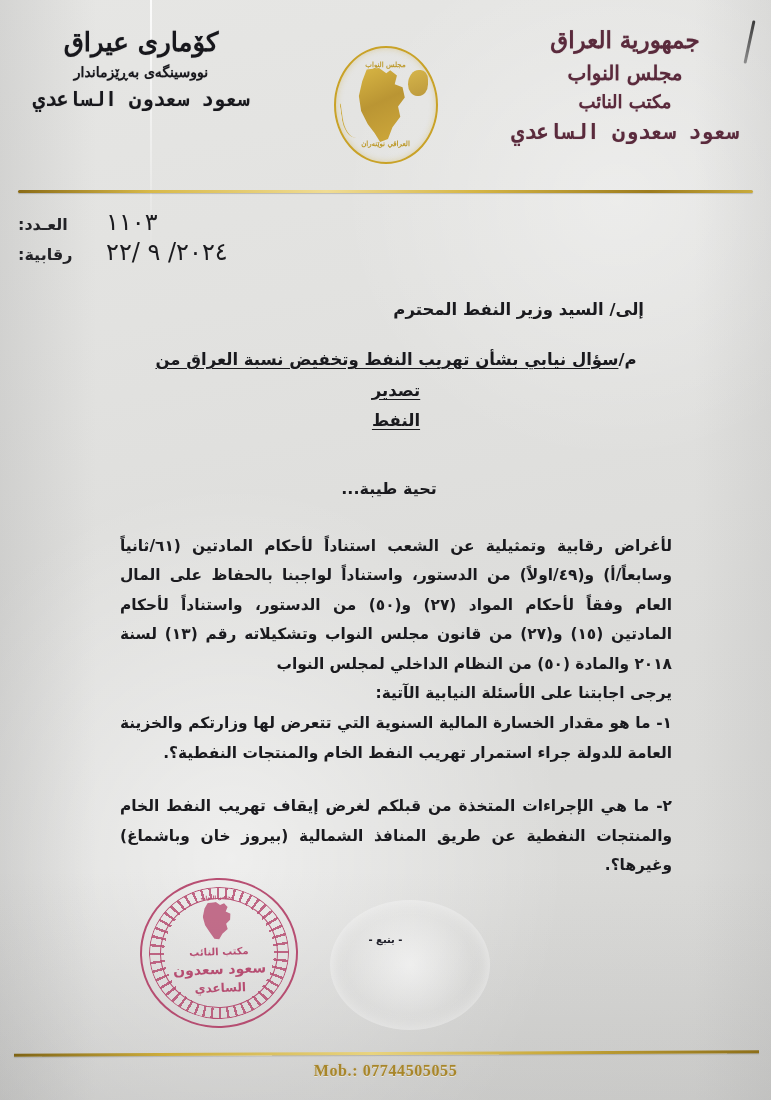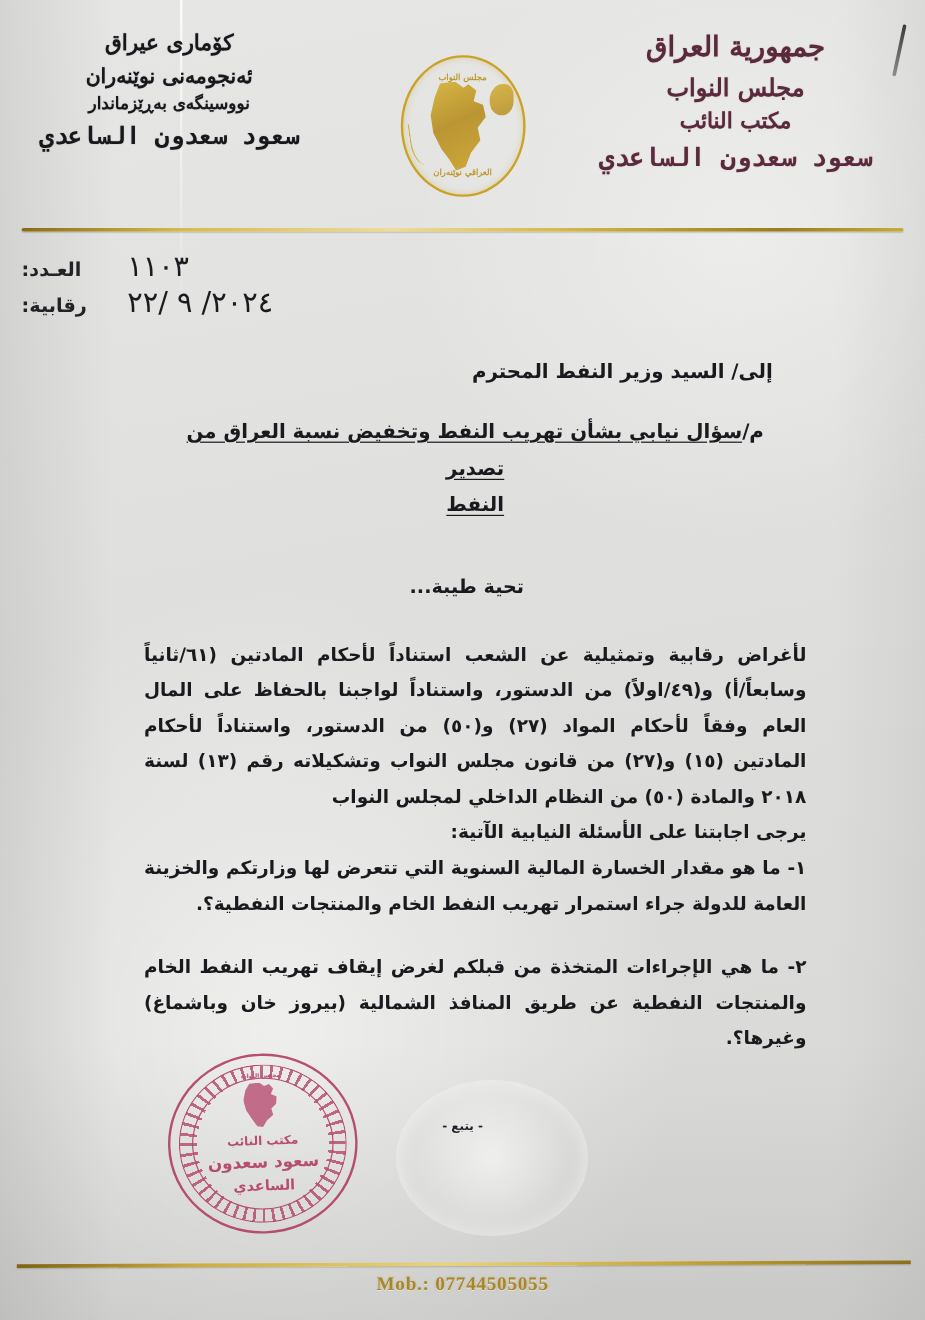--- a/index.html
+++ b/index.html
@@ -64,21 +64,21 @@
   }
 
   .hdr-block {
     position: absolute;
     top: 24px;
     text-align: center;
     direction: rtl;
     line-height: 1.42;
   }
   .hdr-right {
-    right: 28px;
+    right: 16px;
     width: 260px;
     text-align: center;
   }
   .hdr-left {
     left: 16px;
     width: 250px;
   }
   .hdr-line {
     font-family: "DejaVu Serif", "Liberation Serif", serif;
     font-weight: 700;
@@ -90,21 +90,21 @@
   }
   .hdr-left .hdr-line {
     color: #17171c;
     text-shadow: 0 0 1px rgba(20,20,24,0.3);
   }
   .hdr-l1 { font-size: 23px; letter-spacing: 0.5px; }
   .hdr-l2 { font-size: 20px; margin-top: 2px; }
   .hdr-l3 { font-size: 18px; margin-top: 2px; }
   .hdr-l4 { font-size: 21px; margin-top: 4px; font-family: Liberation Mono, monospace; }
 
-  .hdr-left .hdr-l1 { font-size: 18px; }
+  .hdr-left .hdr-l1 { font-size: 26px; }
   .hdr-left .hdr-l2 { font-size: 17px; }
   .hdr-left .hdr-l3 { font-size: 14px; }
   .hdr-left .hdr-l4 { font-size: 20px; }
 
   
   .hdr-tick {
     position: absolute;
     right: 20px;
     top: 20px;
     width: 3px;
@@ -415,21 +415,20 @@
       <div class="emblem-ring"></div>
       <div class="emblem-top-text">مجلس النواب</div>
       <div class="emblem-map"></div>
       <div class="emblem-blob"></div>
       <div class="emblem-wheat"></div>
       <div class="emblem-bottom-text">العراقي نوێنەران</div>
     </div>
 
     <div class="hdr-block hdr-left">
       <div class="hdr-line hdr-l1">كۆماری عیراق</div>
-      <div class="hdr-line hdr-l2">ئەنجومەنی نوێنەران</div>
       <div class="hdr-line hdr-l3">نووسینگەی بەڕێزماندار</div>
       <div class="hdr-line hdr-l4">سعود سعدون الساعدي</div>
     </div>
 
     <div class="gold-rule"></div>
   </div>
 
   <div class="refblock">
     <div class="ref-row">
       <span class="ref-label">العـدد:</span>

